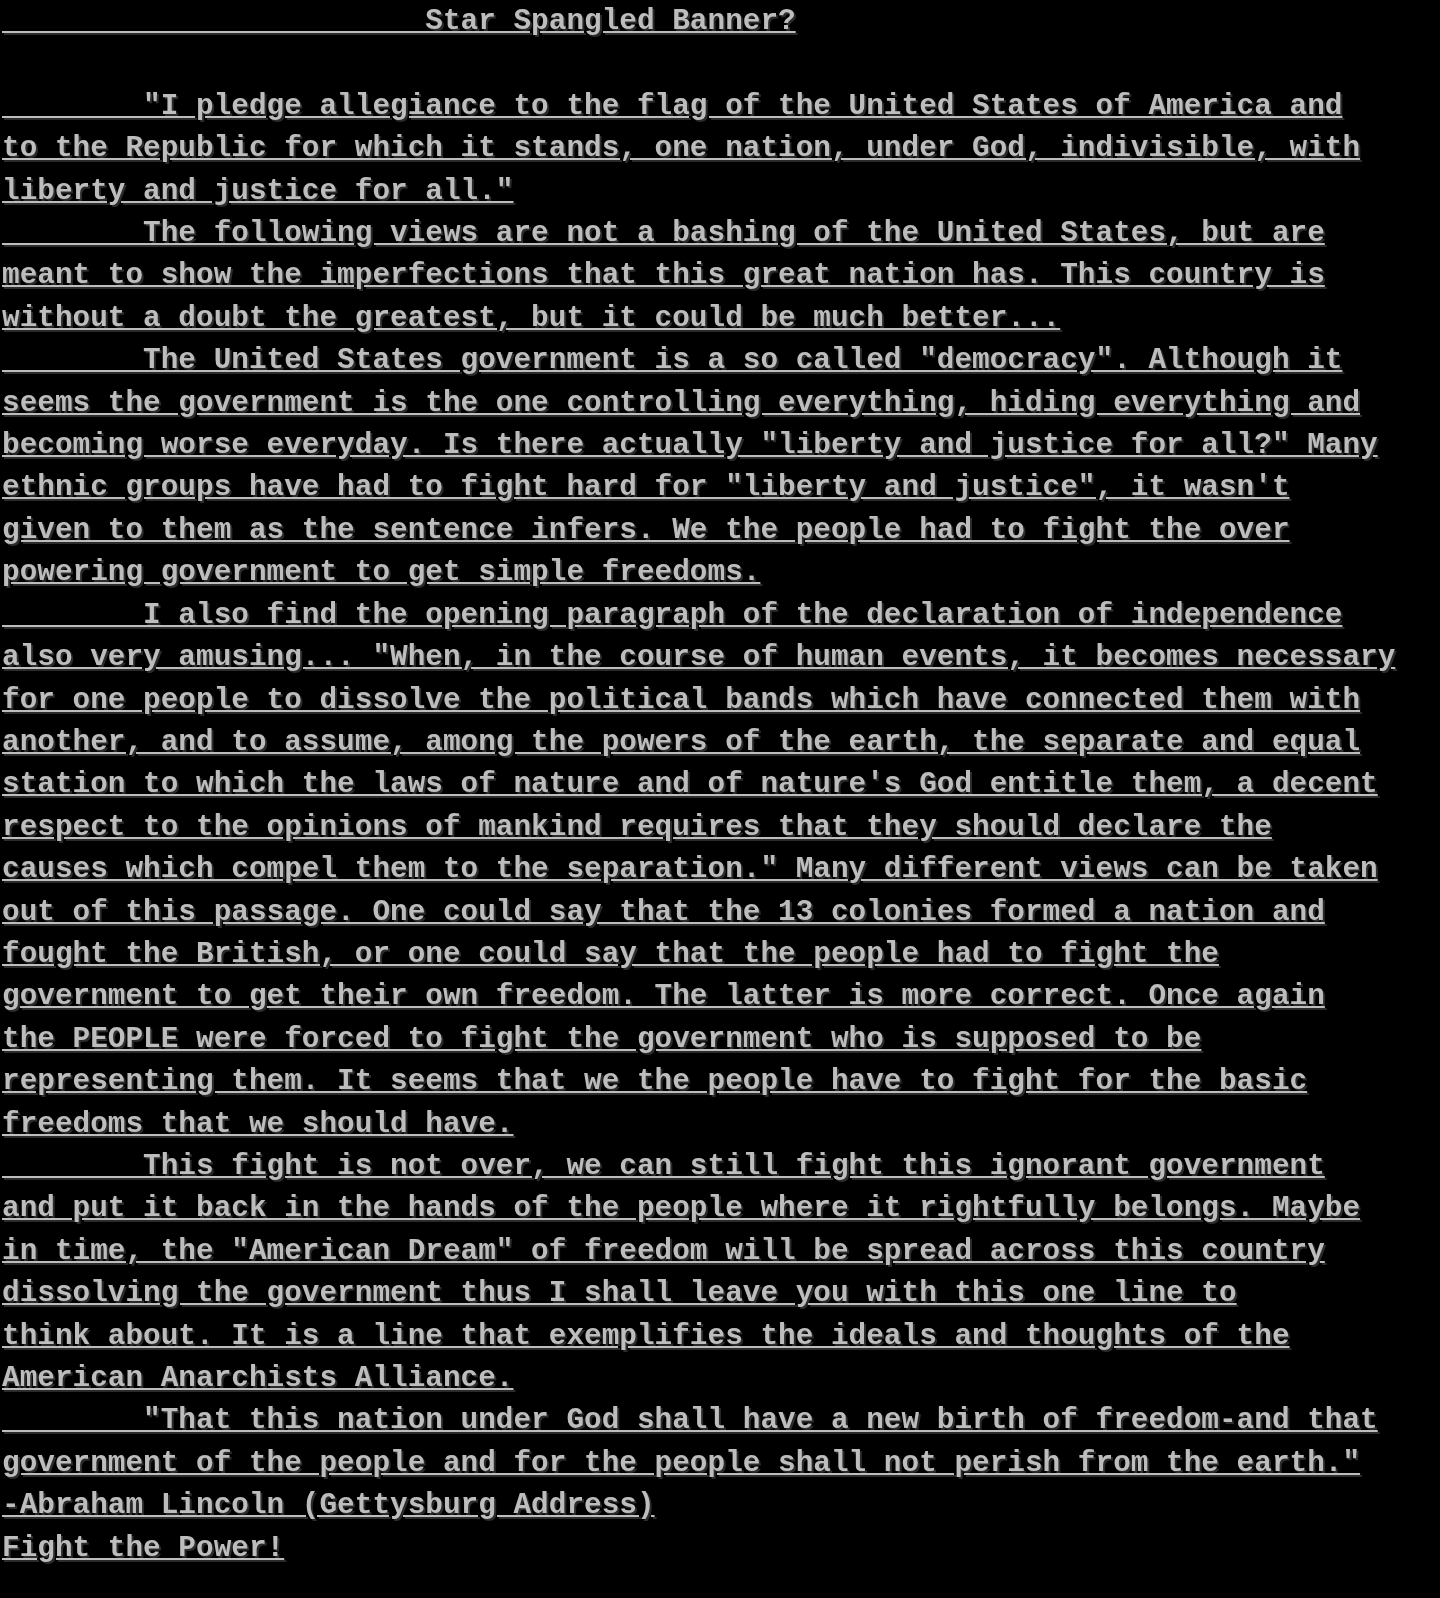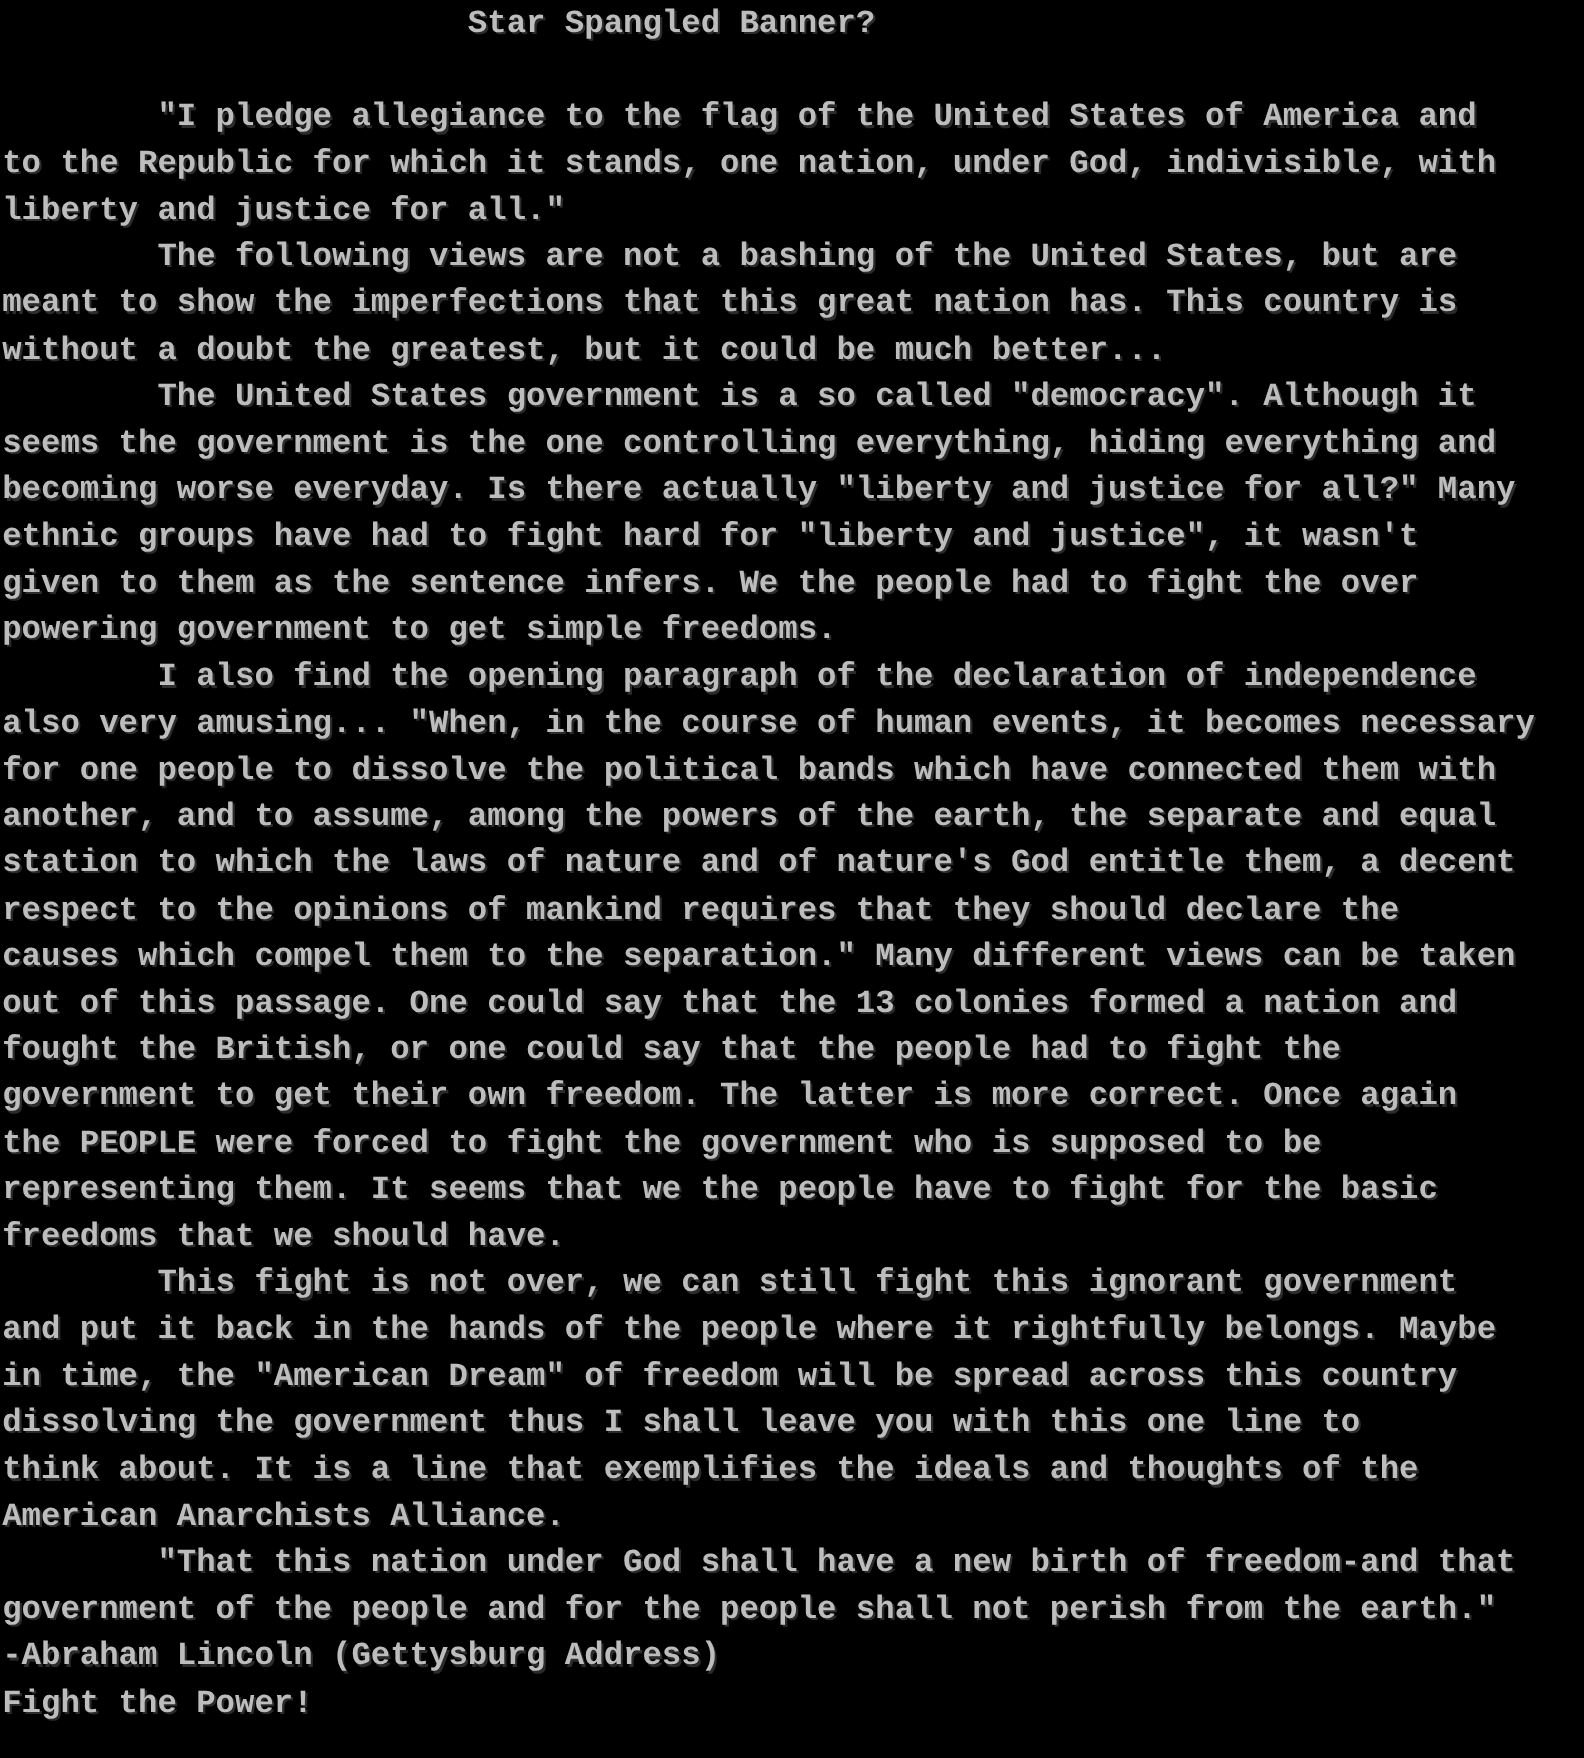--- a/index.html
+++ b/index.html
@@ -22,20 +22,21 @@
     margin: 0;
     padding: 1px 0 0 2px;
     font-family: "Liberation Mono", "DejaVu Sans Mono", monospace;
     font-weight: bold;
     font-size: 29.4px;
     line-height: 42.4px;
     letter-spacing: 0;
     color: #bdbdbd;
     white-space: pre;
     text-shadow: 2px 2px 0 rgba(78, 78, 78, 0.55);
+    text-decoration: underline;
   }
 </style>
 </head>
 <body>
 
 <div class="screen">
   <pre class="doc-text">                        Star Spangled Banner?
 
         "I pledge allegiance to the flag of the United States of America and
 to the Republic for which it stands, one nation, under God, indivisible, with

